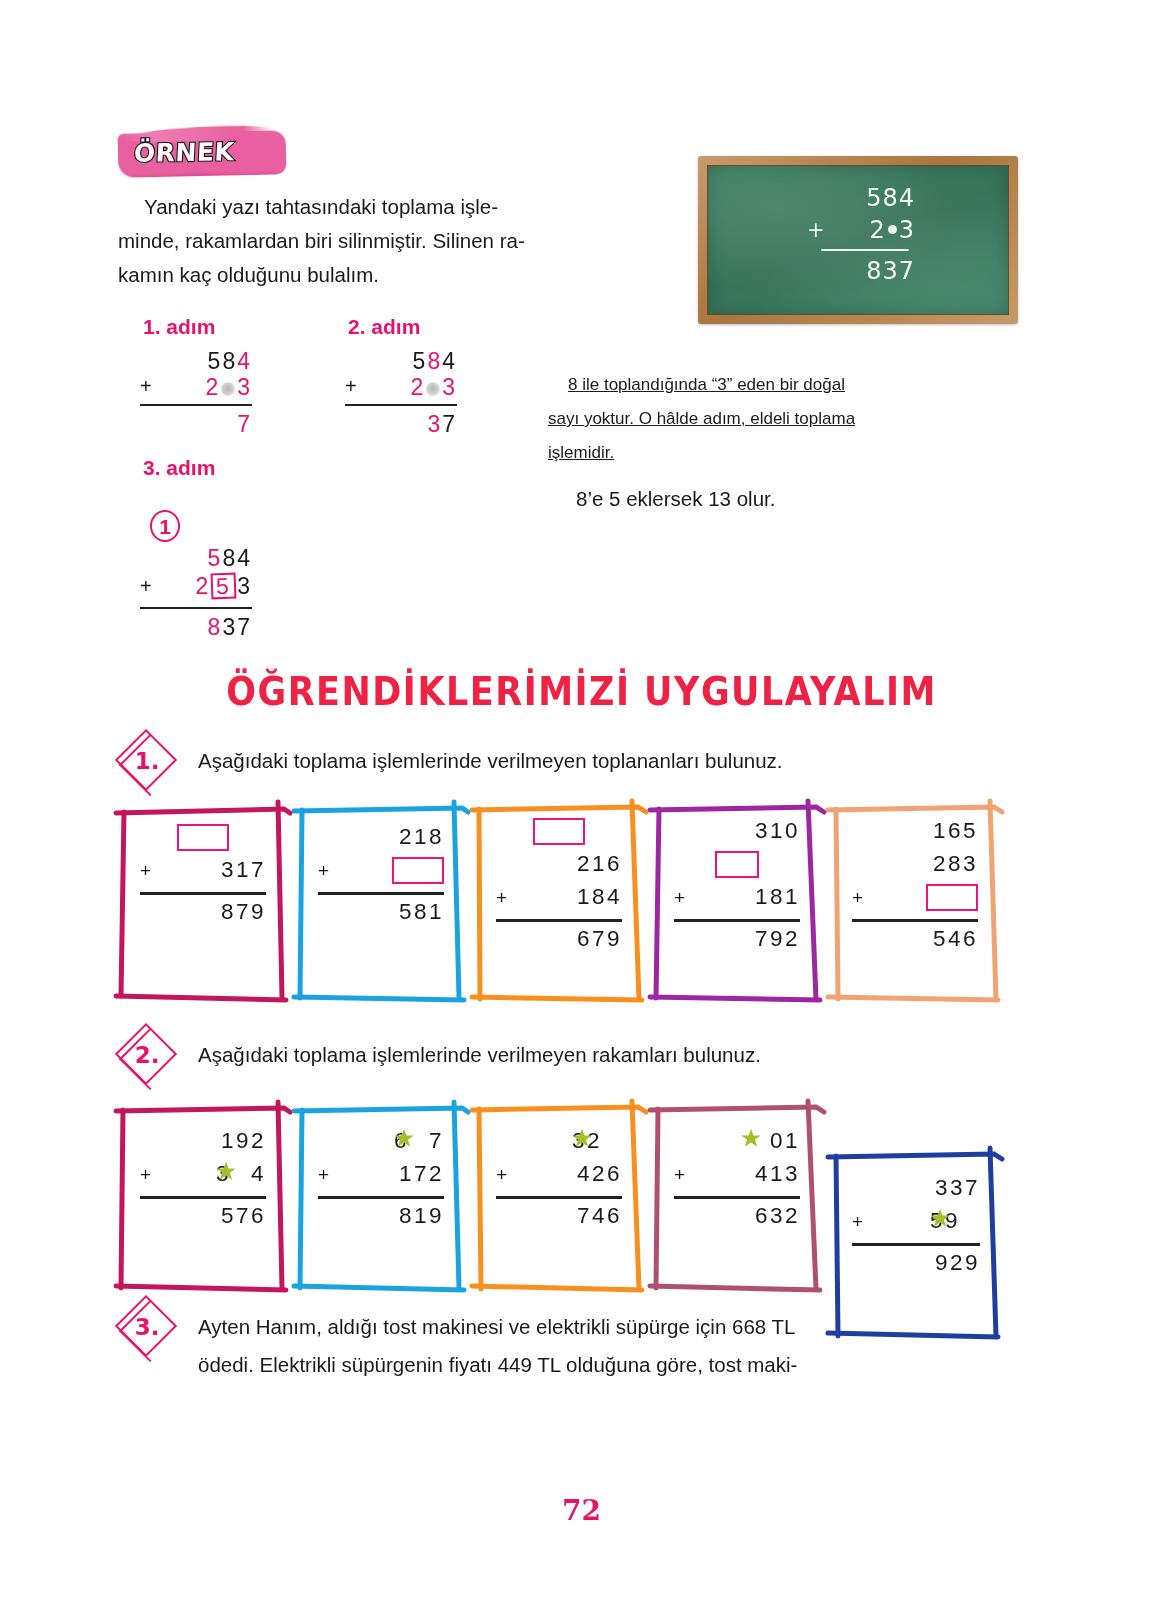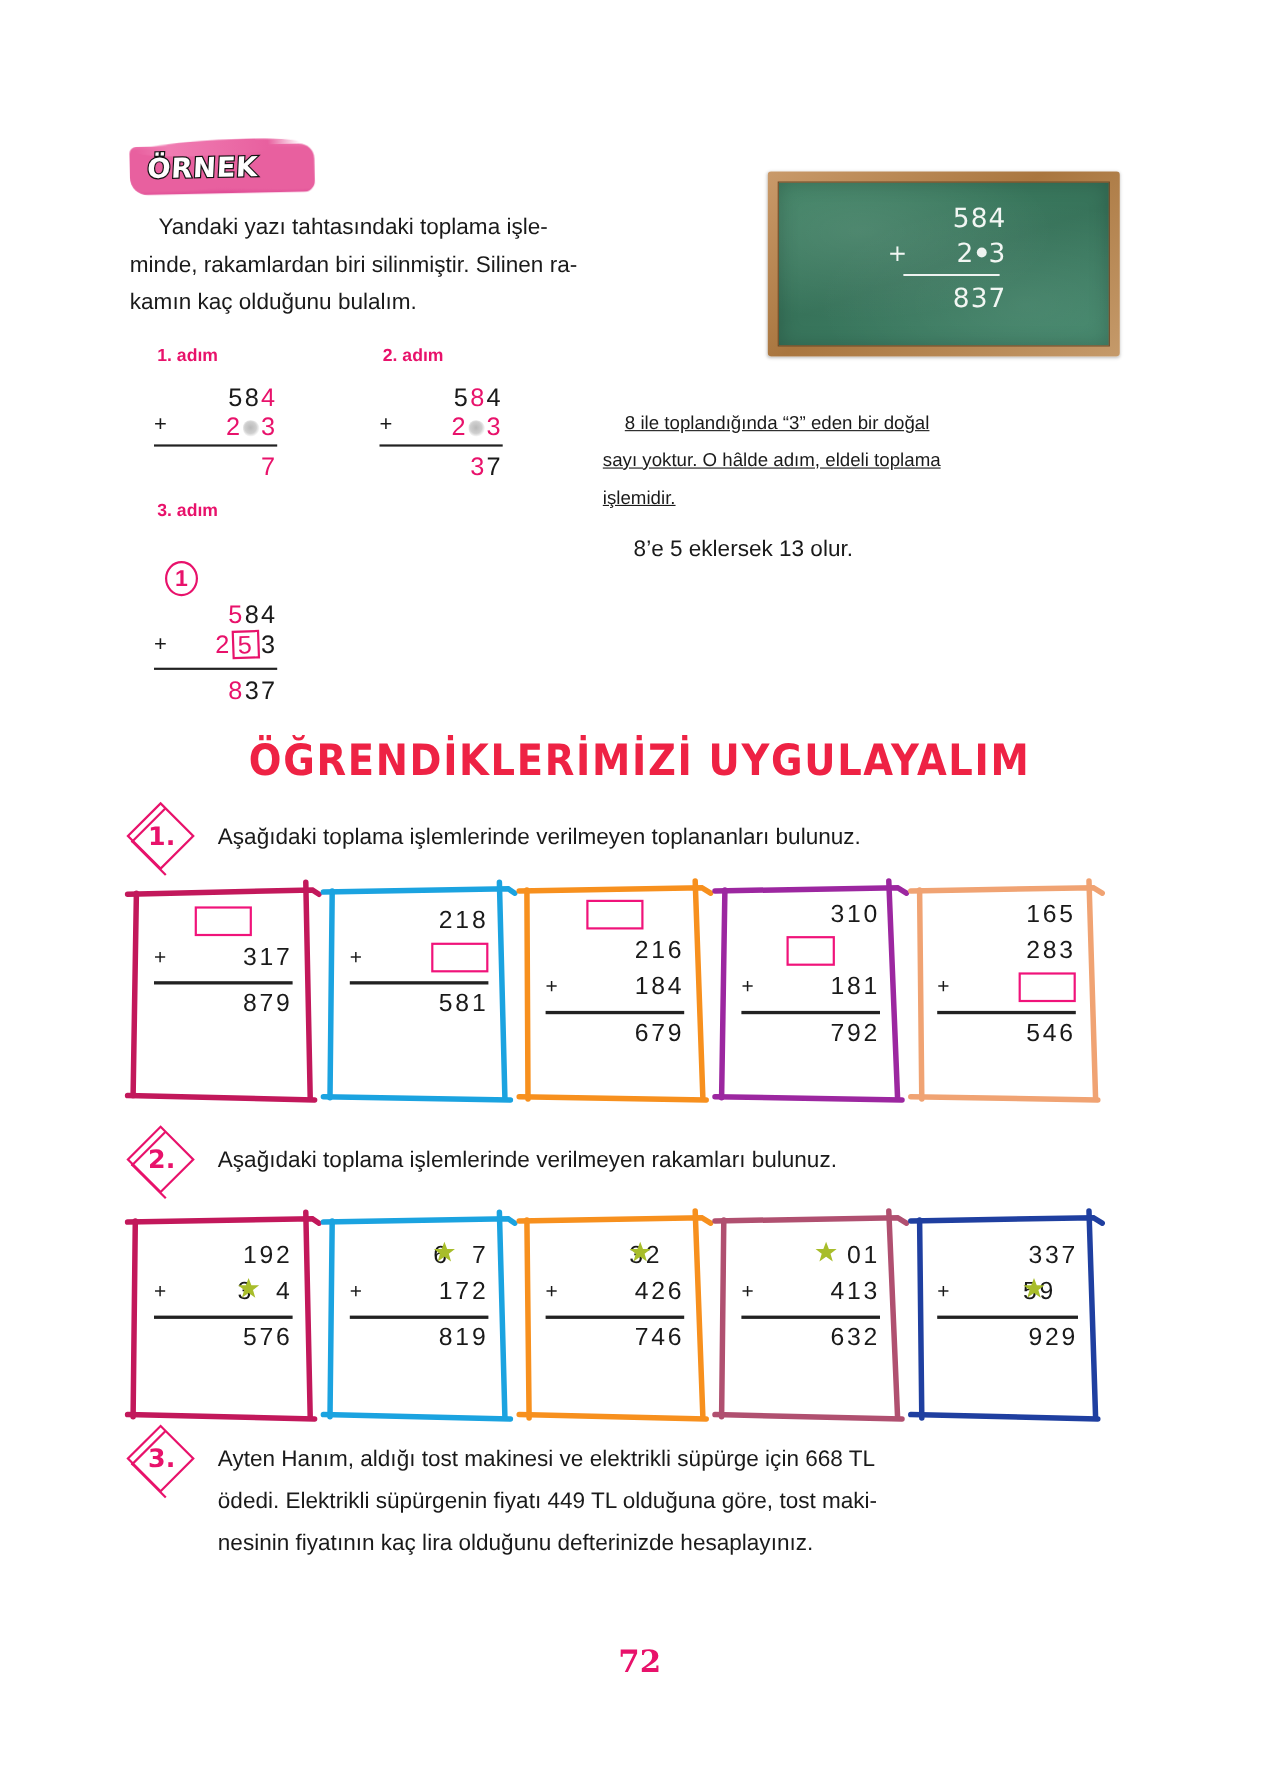--- a/index.html
+++ b/index.html
@@ -82,21 +82,21 @@
   .board-sum .rule{
     height:2px; background:#eef3f0; margin:3px 14px 4px 28px; border-radius:1px;
   }
   .erased-dot{
     display:inline-block; width:9px; height:9px; border-radius:50%;
     background:#eef3f0; vertical-align:middle; margin:0 2px 4px 2px;
   }
 
   
   .step-title{
-    position:absolute; color:#e8126b; font-weight:bold; font-size:16px;
+    position:absolute; color:#e8126b; font-weight:bold; font-size:21px;
   }
   .calc{
     position:absolute;
     font-family:"Liberation Sans", sans-serif;
     font-size:23px;
   }
   .calc .line{ height:26px; position:relative; white-space:nowrap;}
   .calc .plus{ position:absolute; left:0px; top:1px; font-size:20px; color:#1a1a1a;}
   .calc .digits{ position:absolute; right:0; top:0; letter-spacing:2px;}
   .calc .rule{ height:2px; background:#222; margin-top:4px; margin-bottom:5px;}
@@ -501,21 +501,21 @@
           <span class="plus">+</span>
           <span class="digits">413</span>
         </div>
       <div class="rule"></div>
       <div class="line">
           <span class="digits">632</span>
         </div>
     </div>
   </div>
 
-  <div class="hbox" style="left:830px; top:1100px; width:172px; height:190px;">
+  <div class="hbox" style="left:830px; top:1147px; width:172px; height:190px;">
     <svg width="172" height="190" viewBox="0 0 172 190">
         <path d="M6 9 L8 189" stroke="#1f3fa0" stroke-width="5" fill="none" stroke-linecap="round"></path>
         <path d="M-2 10 L164 7 L172 12" stroke="#1f3fa0" stroke-width="5" fill="none" stroke-linecap="round"></path>
         <path d="M160 1 L166 189" stroke="#1f3fa0" stroke-width="5" fill="none" stroke-linecap="round"></path>
         <path d="M-2 186 L168 190" stroke="#1f3fa0" stroke-width="5" fill="none" stroke-linecap="round"></path>
       </svg>
     <div class="prob" style="left:22px; top:28px; width:128px;">
       <div class="line">
           <span class="digits">337</span>
         </div>
@@ -533,18 +533,17 @@
   </div>
 
   <div class="qmark" style="left:120px; top:1300px;">
     <div class="dia"></div>
     <div class="dia2"></div>
     <div class="num">3.</div>
   </div>
   <div class="q3text">
     <span>Ayten Hanım, aldığı tost makinesi ve elektrikli süpürge için 668 TL</span><br>
     <span>ödedi. Elektrikli süpürgenin fiyatı 449 TL olduğuna göre, tost  maki-</span><br>
-    <span>nesinin fiyatının kaç lira olduğunu defterinizde hesaplayınız.</span>
   </div>
 
   <div class="pagenum">72</div>
 
 </div>
 
 </body></html>

